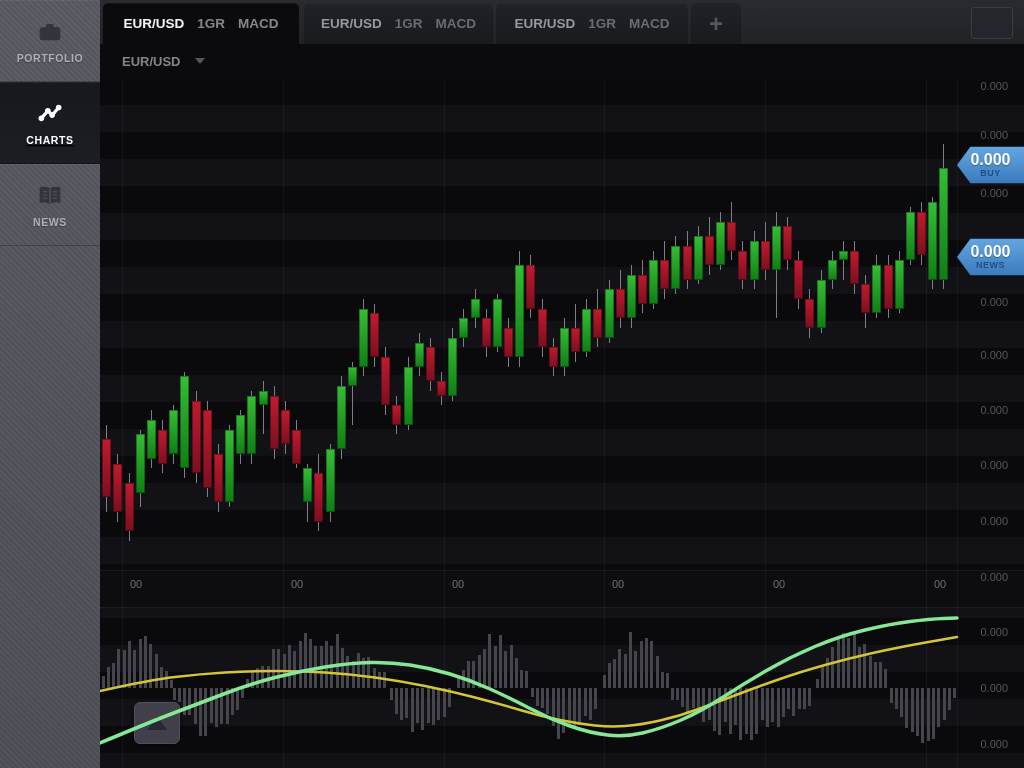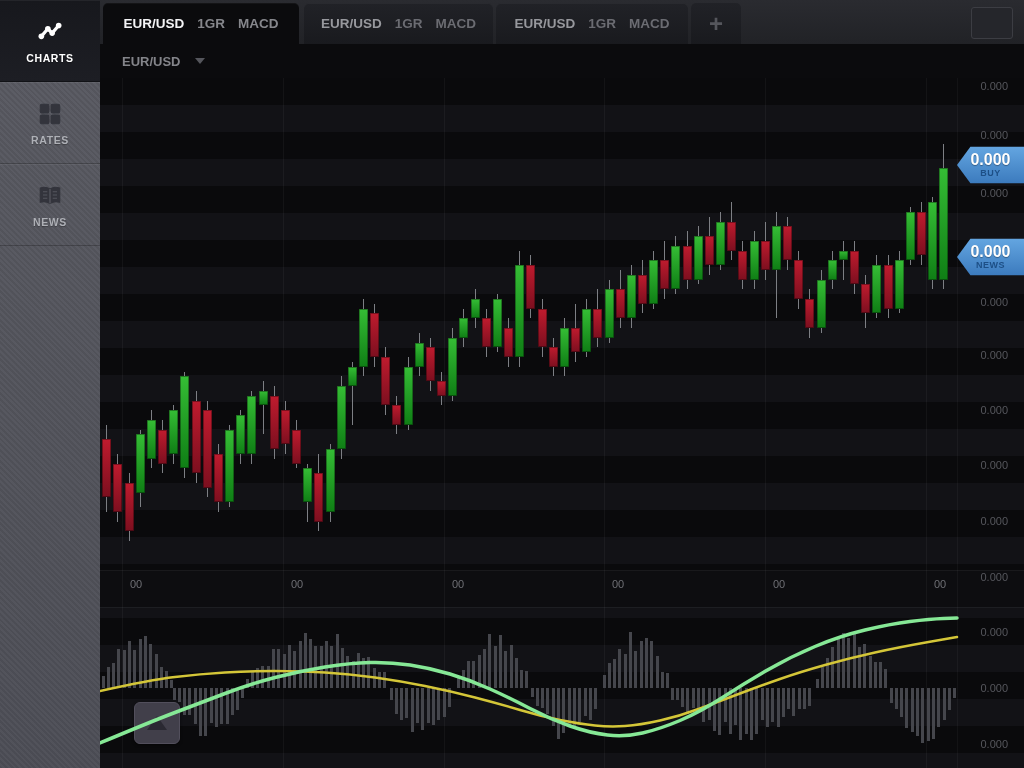--- a/index.html
+++ b/index.html
@@ -9,21 +9,21 @@
   #sidebar{position:absolute;left:0;top:0;width:100px;height:768px;
     background:linear-gradient(#5a5b63,#4e4f57);
     background-image:repeating-linear-gradient(45deg,rgba(0,0,0,.05) 0 2px,rgba(255,255,255,.02) 2px 4px),linear-gradient(#5a5b63,#4e4f57);}
   #brand{height:44px;display:flex;align-items:center;padding-left:10px;gap:6px;border-bottom:1px solid rgba(0,0,0,.18);}
   #brand .brand-text{font-size:13px;font-weight:bold;color:#2c2d33;}
   .side-item{height:80px;display:flex;flex-direction:column;align-items:center;justify-content:center;gap:7px;
     border-top:1px solid rgba(255,255,255,.06);border-bottom:1px solid rgba(0,0,0,.22);cursor:pointer;}
   .side-item .lbl{font-size:10.5px;font-weight:bold;letter-spacing:.6px;color:#aeb0b6;text-shadow:0 1px 1px rgba(0,0,0,.3);}
   .side-item svg{display:block;}
   .side-item .ic{fill:#33343c;stroke:#33343c;}
-  .side-item.active{background:linear-gradient(#17181d,#1d1e24);border-top-color:rgba(255,255,255,.03);}
+  .side-item.active{background:linear-gradient(#17181d,#1d1e24);border-top-color:rgba(255,255,255,.03);text-decoration:underline;}
   .side-item.active .lbl{color:#fff;}
   .side-item.active .ic{fill:#fff;stroke:#fff;}
   
   #tabbar{position:absolute;left:100px;top:0;right:0;height:44px;
     background:linear-gradient(#2a2b30,#212226);}
   .tab{position:absolute;top:3px;height:41px;border-radius:5px 5px 0 0;display:flex;align-items:center;justify-content:center;gap:13px;cursor:pointer;
     background:linear-gradient(#212227,#191a1e);box-shadow:inset 0 1px 0 rgba(255,255,255,.04);}
   .tab.active{background:#0b0b0d;}
   .tab .t-inst{font-size:13.5px;font-weight:bold;color:#97989d;}
   .tab .t-sub{font-size:13.5px;font-weight:bold;color:#6b6c72;}
@@ -69,46 +69,44 @@
   .badge .bp{font-size:16px;font-weight:bold;color:#fff;line-height:16px;text-shadow:0 1px 1px rgba(0,0,0,.35);}
   .badge .bl{font-size:9px;font-weight:bold;color:#1d4f86;letter-spacing:.5px;}
 </style>
 </head>
 <body>
 
 <div id="app">
 
   <aside id="sidebar">
     <nav>
+      <div class="side-item">
+        <span>
+          <svg width="26" height="26" viewBox="0 0 24 24">
+              <g class="ic" stroke="none">
+            <rect x="3" y="8" width="18" height="11" rx="2"></rect>
+                <path d="M9 8V6a1 1 0 011-1h4a1 1 0 011 1v2h-2V7h-4v1z"></path>
+              </g>
+            </svg>
+        </span>
+        <span class="lbl">PORTFOLIO</span>
+      </div>
       <div class="side-item active">
         <span>
           <svg width="26" height="26" viewBox="0 0 24 24">
               <g class="ic">
             <path d="M4 16 L10 9 L14 13 L20 6" fill="none" stroke-width="3" stroke-linecap="round" stroke-linejoin="round"></path>
             <circle cx="4" cy="16" r="2.6" stroke="none"></circle>
                 <circle cx="10" cy="9" r="2.6" stroke="none"></circle>
             <circle cx="14" cy="13" r="2.6" stroke="none"></circle>
                 <circle cx="20" cy="6" r="2.6" stroke="none"></circle>
               </g>
             </svg>
         </span>
         <span class="lbl">CHARTS</span>
-      </div>
-      <div class="side-item">
-        <span>
-          <svg width="26" height="26" viewBox="0 0 24 24">
-              <g class="ic" stroke="none">
-            <rect x="3" y="3" width="8" height="8" rx="1.5"></rect>
-                <rect x="13" y="3" width="8" height="8" rx="1.5"></rect>
-            <rect x="3" y="13" width="8" height="8" rx="1.5"></rect>
-                <rect x="13" y="13" width="8" height="8" rx="1.5"></rect>
-              </g>
-            </svg>
-        </span>
-        <span class="lbl">RATES</span>
       </div>
       <div class="side-item">
         <span>
           <svg width="26" height="26" viewBox="0 0 24 24">
               <g class="ic" stroke="none">
             <path d="M12 5.5C9.5 3.8 5.8 3.6 3 4.6v13.2c2.8-1 6.2-.7 9 1.2 2.8-1.9 6.2-2.2 9-1.2V4.6c-2.8-1-6.5-.8-9 .9z"></path>
             <path d="M12 5.5v13.5" stroke="#55565e" stroke-width="1.2" fill="none"></path>
             <path d="M5.5 8h4M5.5 11h4M5.5 14h4M14.5 8h4M14.5 11h4M14.5 14h4" stroke="#55565e" stroke-width="1" fill="none"></path>
               </g>
             </svg>

